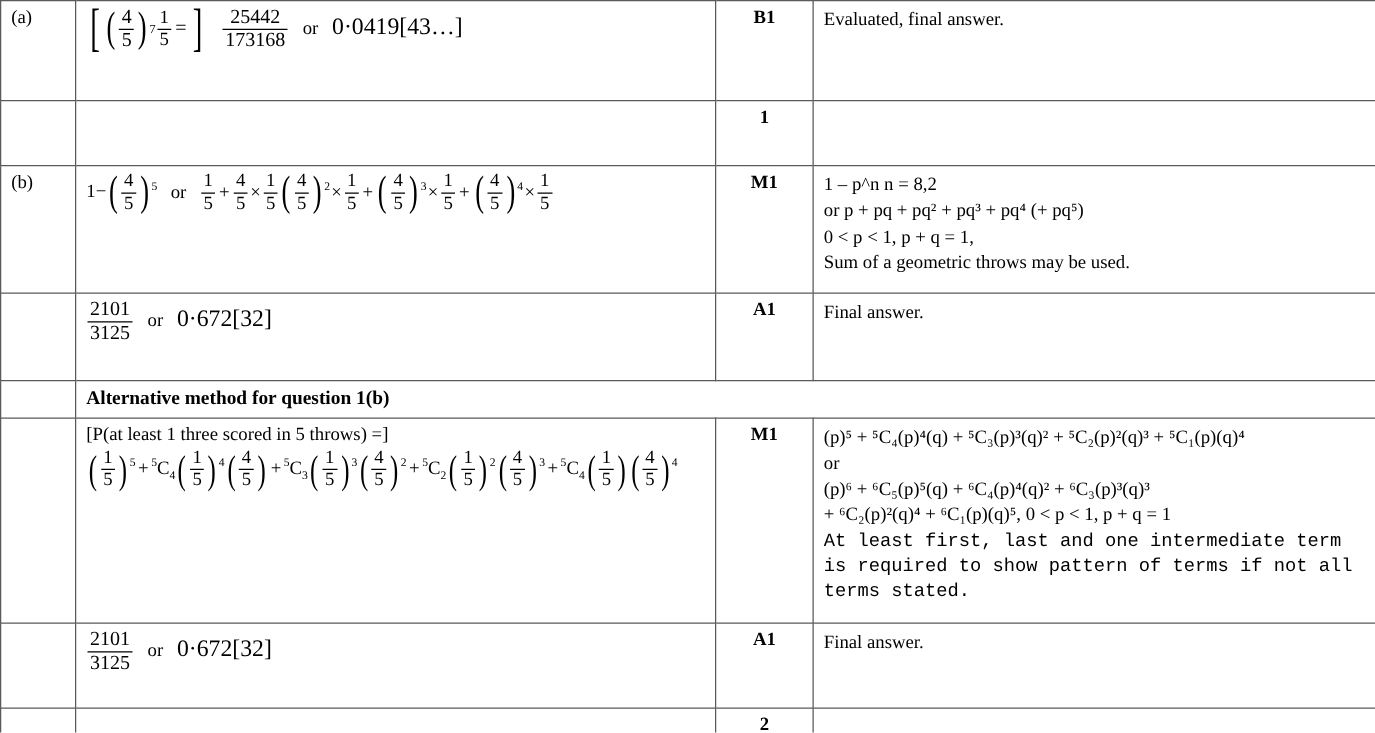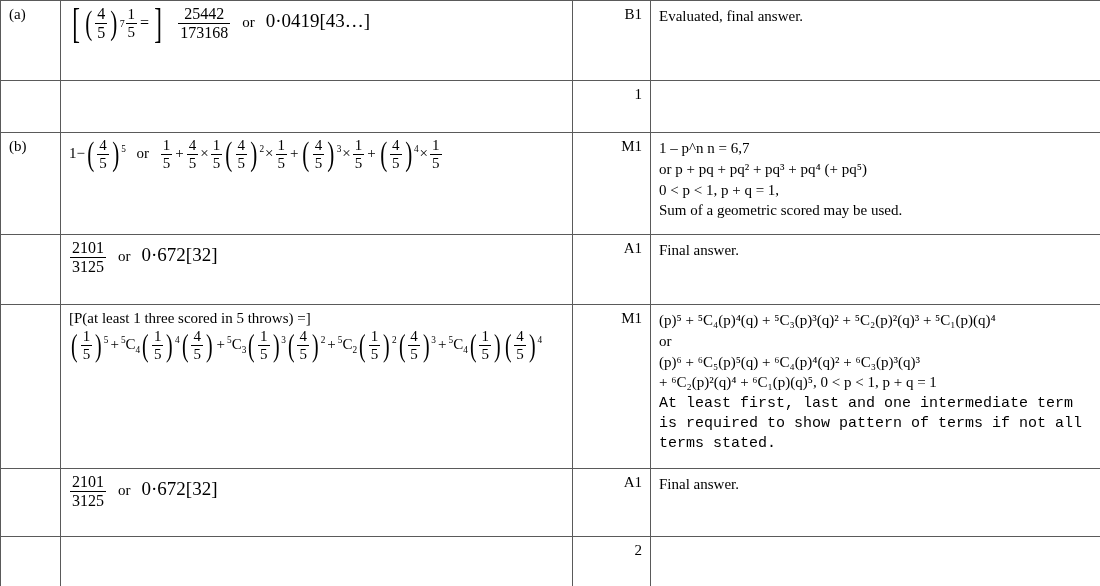--- a/index.html
+++ b/index.html
@@ -44,23 +44,23 @@
     width: 60px;
     padding: 6px 4px 4px 6px;
     font-size: 15px;
   }
   td.lbl.ruled-top { border-top: 1px solid #5a5a5a; }
   td.lbl.blank { border-right: 1px solid #5a5a5a; }
 
   td.work { width: 512px; }
   td.marks {
     width: 78px;
-    text-align: right;
+    text-align: center;
     padding-right: 12px;
-    font-weight: normal;
+    font-weight: bold;
     font-family: "Liberation Serif", "DejaVu Serif", serif;
   }
   td.notes { width: 450px; }
 
   .alt-head {
     font-weight: bold;
     font-size: 15.5px;
     padding-top: 6px;
     padding-bottom: 6px;
   }
@@ -244,24 +244,24 @@
           </span>
           <span class="pr">)</span>
         </span><sup class="exp expn">4</sup><span class="times">×</span><span class="frac">
           <span class="num">1</span>
           <span class="den">5</span>
         </span>
       </span>
     </td>
     <td class="marks">M1</td>
     <td class="notes">
-      <span class="line">1 – p^n  n = 6,7</span>
+      <span class="line">1 – p^n  n = 8,2</span>
       <span class="line">or p + pq + pq² + pq³ + pq⁴ (+ pq⁵)</span>
       <span class="line">0 &lt; p &lt; 1, p + q = 1,</span>
-      <span class="line">Sum of a geometric scored may be used.</span>
+      <span class="line">Sum of a geometric throws may be used.</span>
     </td>
   </tr>
 
   <tr>
     <td class="lbl blank"></td>
     <td class="work" style="height:58px;">
       <span class="math">
         <span class="frac">
           <span class="num">2101</span>
           <span class="den">3125</span>
@@ -269,20 +269,24 @@
         <span class="orword">or</span>
         <span class="plain">0·672[32]</span>
       </span>
     </td>
     <td class="marks">A1</td>
     <td class="notes">
       <span class="line plain">Final answer.</span>
     </td>
   </tr>
 
+  <tr>
+    <td class="lbl blank"></td>
+    <td class="alt-head" colspan="3">Alternative method for question 1(b)</td>
+  </tr>
 
   <tr>
     <td class="lbl blank"></td>
     <td class="work" style="height:152px;">
       <span class="bracketline plain">[P(at least 1 three scored in 5 throws) =]</span>
       <span class="math longformula">
         <span class="paren">
           <span class="pl">(</span>
           <span class="frac">
             <span class="num">1</span>

